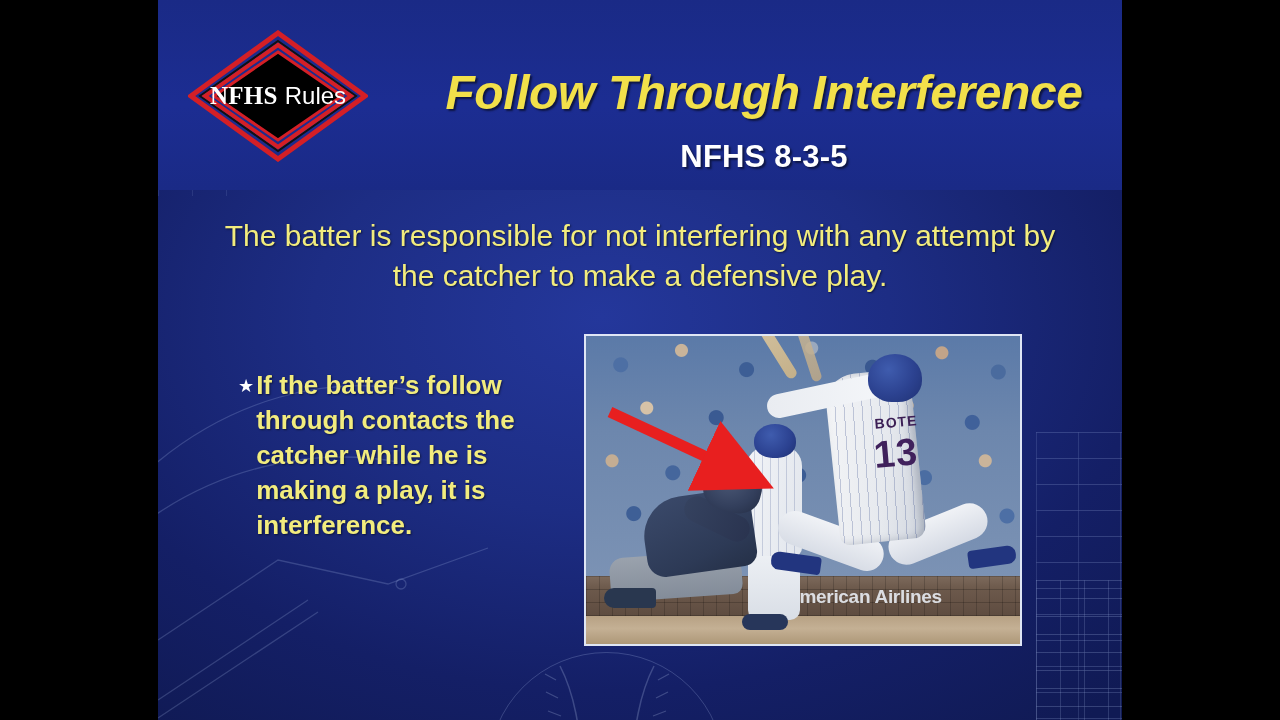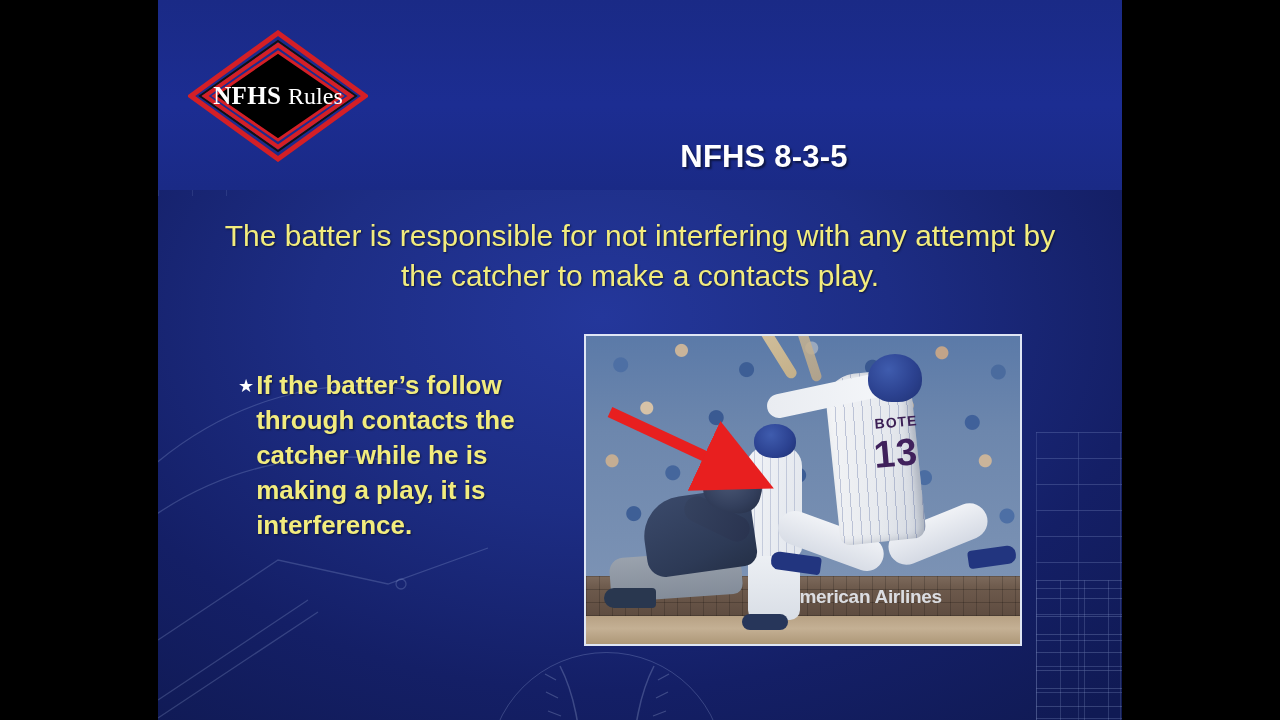--- a/index.html
+++ b/index.html
@@ -114,21 +114,21 @@
     pointer-events: none;
   }
   .logo-nfhs {
     font-family: "Liberation Serif", serif;
     font-weight: bold;
     font-size: 25px;
     color: #ffffff;
     letter-spacing: .3px;
   }
   .logo-rules {
-    font-family: Liberation Serif, serif;
+    font-family: Liberation Sans, sans-serif;
     font-weight: normal;
     font-size: 24px;
     color: #ffffff;
     margin-left: 7px;
   }
 
   
   .title-main {
     position: absolute;
     left: 256px; top: 69px;
@@ -444,23 +444,24 @@
         <polygon points="90,11 168,66 90,121 12,66" fill="none" stroke="#111111" stroke-width="2"></polygon>
         <polygon points="90,15 163,66 90,117 17,66" fill="none" stroke="#d41f26" stroke-width="4"></polygon>
         <polygon points="90,22 154,66 90,110 26,66" fill="#000000" stroke="#d41f26" stroke-width="3"></polygon>
       </svg>
       <div class="logo-text">
         <span class="logo-nfhs">NFHS</span>
         <span class="logo-rules">Rules</span>
       </div>
     </div>
 
+    <div class="title-main">Follow Through Interference</div>
     <div class="title-sub">NFHS 8-3-5</div>
 
-    <div class="lead">The batter is responsible for not interfering with any attempt by the catcher to make a contacts play.</div>
+    <div class="lead">The batter is responsible for not interfering with any attempt by the catcher to make a defensive play.</div>
 
     <div class="bullet">
       <span class="bullet-marker">★</span>
       <span class="bullet-text">If the batter’s follow through contacts the catcher while he is making a play, it is interference.</span>
     </div>
 
     <div class="photo">
       <div class="photo-inner">
 
         <div class="crowd"></div>

